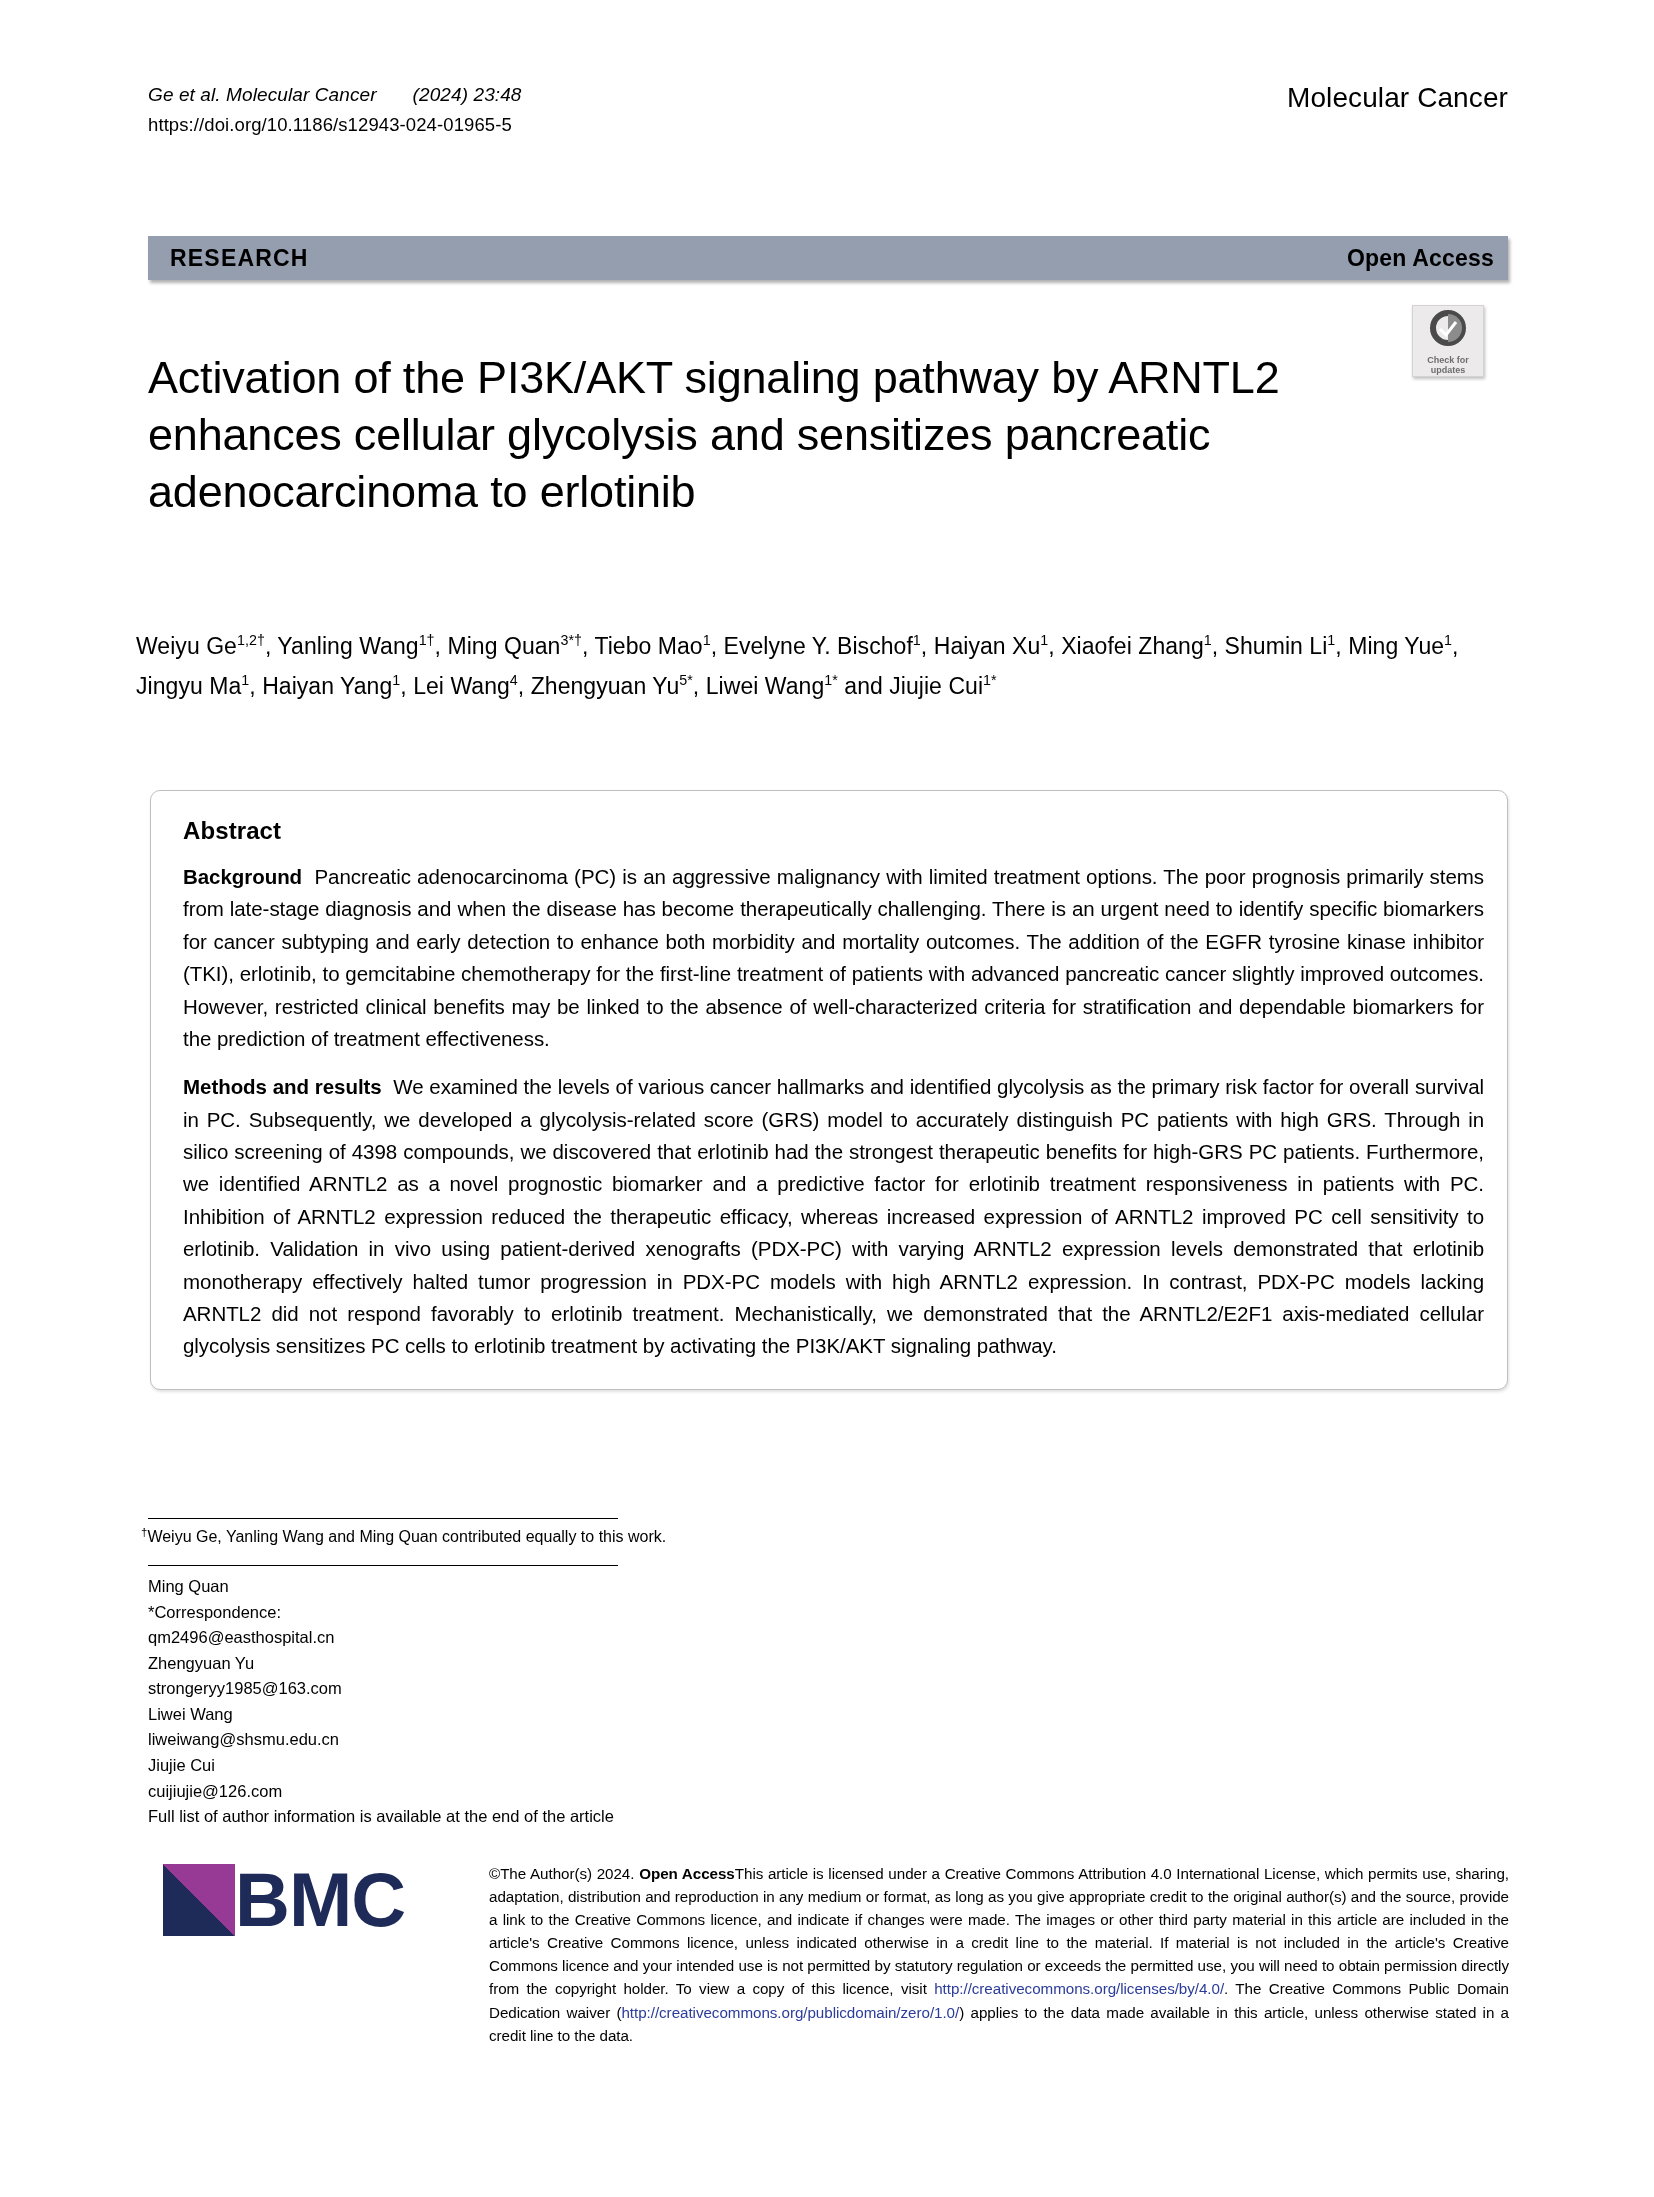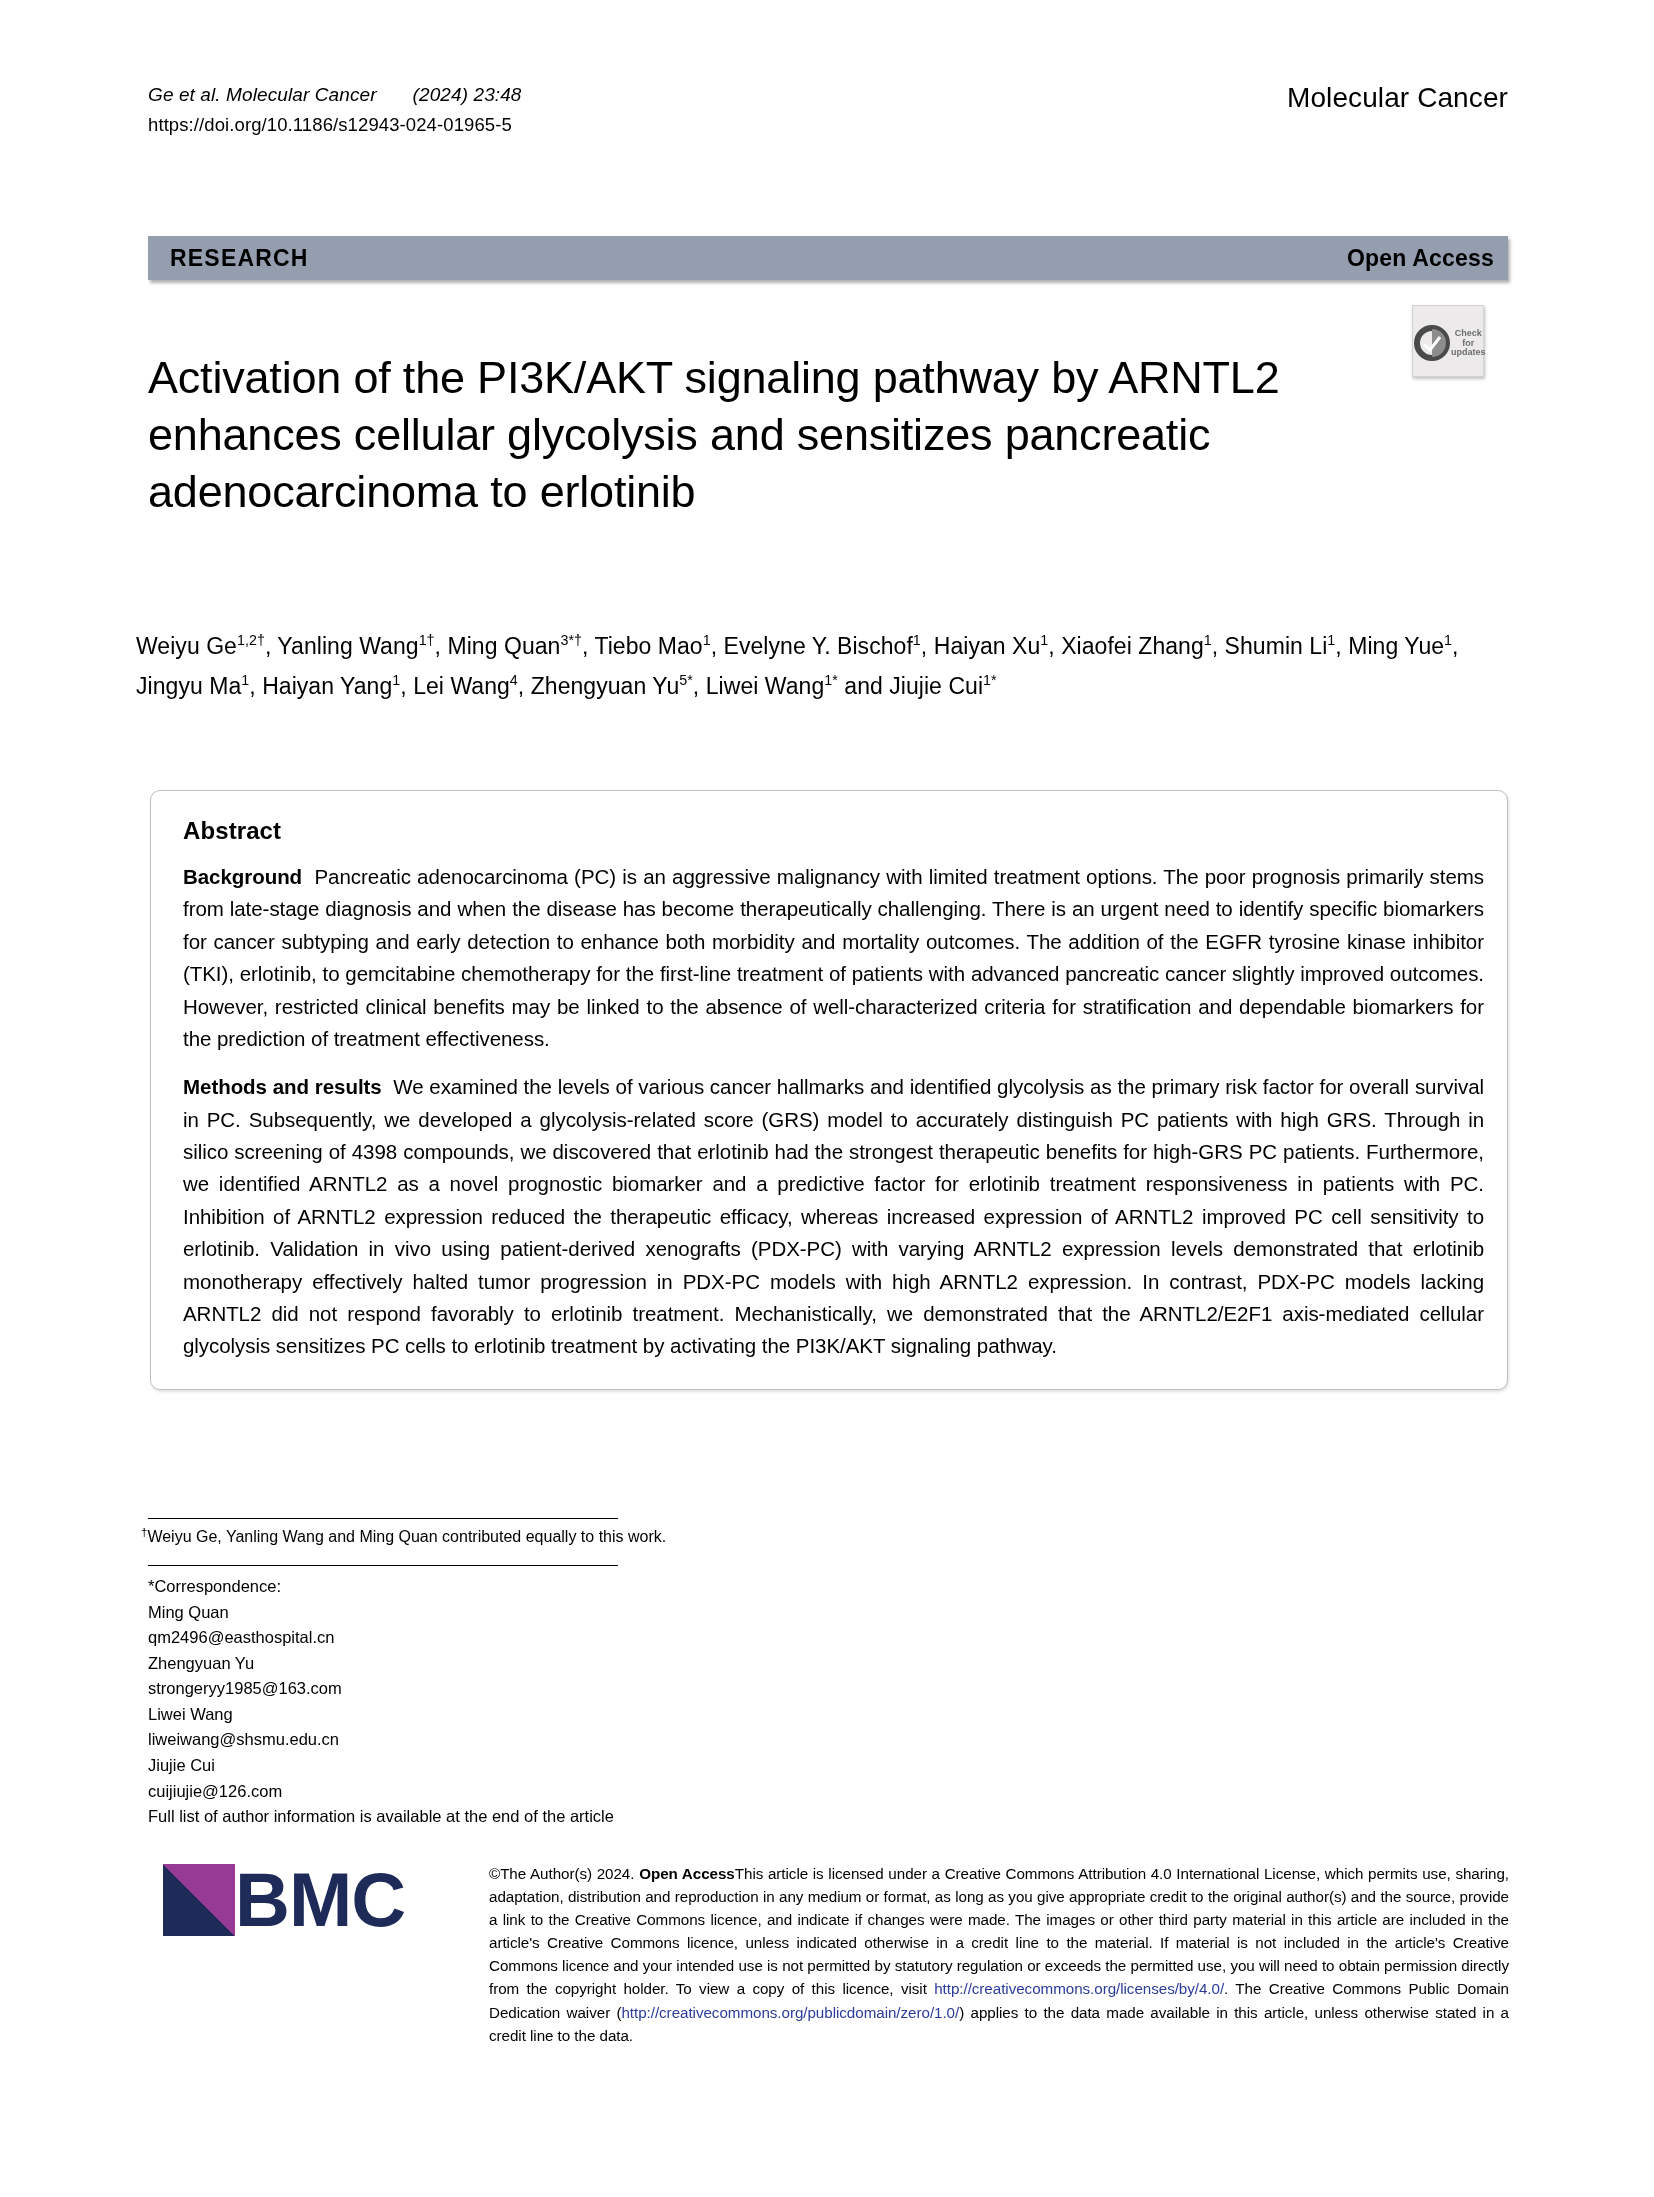--- a/index.html
+++ b/index.html
@@ -83,20 +83,21 @@
   .crossmark {
     position: absolute;
     left: 1412px;
     top: 305px;
     width: 72px;
     height: 72px;
     background: #eceaea;
     border: 1px solid #d4d2d2;
     box-shadow: 1px 2px 3px rgba(0,0,0,0.25);
     display: flex;
+    flex-direction: column;
     align-items: center;
     justify-content: space-between;
     box-sizing: border-box;
     padding-top: 4px;
   }
   .crossmark svg { display:block; }
   .crossmark-text {
     font-size: 9px;
     line-height: 1.1;
     color: #6e6e6e;
@@ -287,22 +288,22 @@
     <p><span class="lead">Background</span>&nbsp;&nbsp;<span>Pancreatic adenocarcinoma (PC) is an aggressive malignancy with limited treatment options. The poor prognosis primarily stems from late-stage diagnosis and when the disease has become therapeutically challenging. There is an urgent need to identify specific biomarkers for cancer subtyping and early detection to enhance both morbidity and mortality outcomes. The addition of the EGFR tyrosine kinase inhibitor (TKI), erlotinib, to gemcitabine chemotherapy for the first-line treatment of patients with advanced pancreatic cancer slightly improved outcomes. However, restricted clinical benefits may be linked to the absence of well-characterized criteria for stratification and dependable biomarkers for the prediction of treatment effectiveness.</span></p>
     <p><span class="lead">Methods and results</span>&nbsp;&nbsp;<span>We examined the levels of various cancer hallmarks and identified glycolysis as the primary risk factor for overall survival in PC. Subsequently, we developed a glycolysis-related score (GRS) model to accurately distinguish PC patients with high GRS. Through in silico screening of 4398 compounds, we discovered that erlotinib had the strongest therapeutic benefits for high-GRS PC patients. Furthermore, we identified ARNTL2 as a novel prognostic biomarker and a predictive factor for erlotinib treatment responsiveness in patients with PC. Inhibition of ARNTL2 expression reduced the therapeutic efficacy, whereas increased expression of ARNTL2 improved PC cell sensitivity to erlotinib. Validation in vivo using patient-derived xenografts (PDX-PC) with varying ARNTL2 expression levels demonstrated that erlotinib monotherapy effectively halted tumor progression in PDX-PC models with high ARNTL2 expression. In contrast, PDX-PC models lacking ARNTL2 did not respond favorably to erlotinib treatment. Mechanistically, we demonstrated that the ARNTL2/E2F1 axis-mediated cellular glycolysis sensitizes PC cells to erlotinib treatment by activating the PI3K/AKT signaling pathway.</span></p>
   </section>
 
   <div class="fn-rule a"></div>
   <div class="fn-rule b"></div>
 
   <div class="fn-contrib"><sup>†</sup><span>Weiyu Ge, Yanling Wang and Ming Quan contributed equally to this work.</span></div>
 
   <div class="corr">
+    <div>Ming Quan</div>
     <div>*Correspondence:</div>
-    <div>Ming Quan</div>
     <div>qm2496@easthospital.cn</div>
     <div>Zhengyuan Yu</div>
     <div>strongeryy1985@163.com</div>
     <div>Liwei Wang</div>
     <div>liweiwang@shsmu.edu.cn</div>
     <div>Jiujie Cui</div>
     <div>cuijiujie@126.com</div>
     <div>Full list of author information is available at the end of the article</div>
   </div>
 

